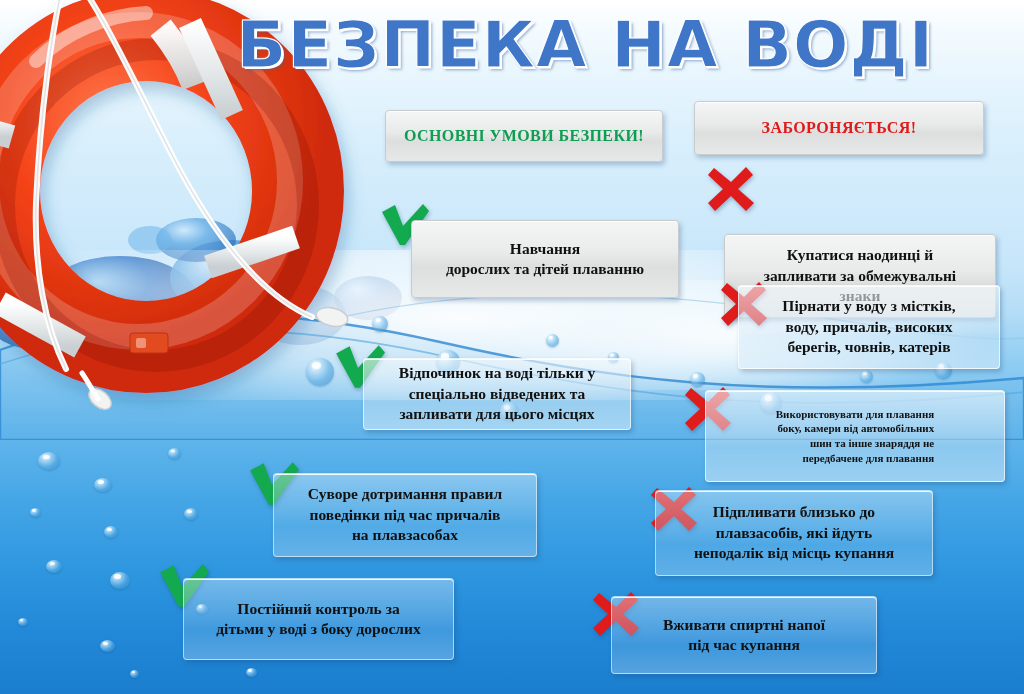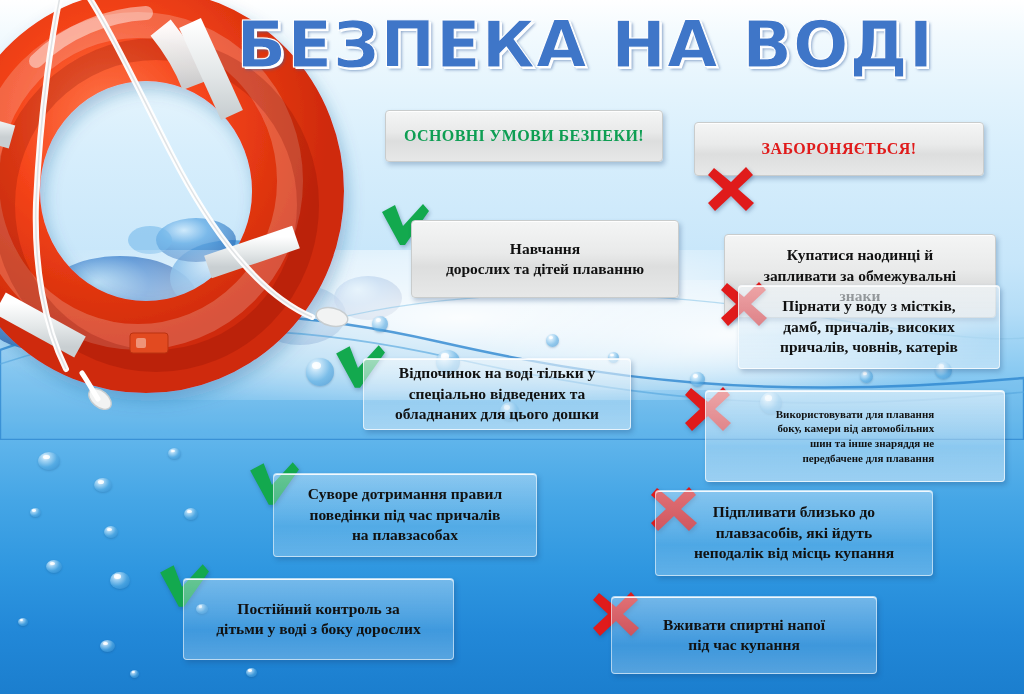--- a/index.html
+++ b/index.html
@@ -106,21 +106,21 @@
   .box.glass-deep{
     background:linear-gradient(180deg, rgba(226,241,252,.40) 0%, rgba(175,216,243,.32) 45%, rgba(140,198,236,.28) 64%, rgba(186,222,246,.36) 100%);
     border:1px solid rgba(255,255,255,.55);
   }
 
   .hdr{
     font-size:16px;letter-spacing:.4px;
     font-weight:bold;
   }
   .hdr-green{color:#0e9e53;}
-  .hdr-red{color:#e01b1b;margin-top:21px;}
+  .hdr-red{color:#e01b1b;}
 
   
   .mark{position:absolute;}
   .mark svg{display:block;filter:drop-shadow(1px 2px 2px rgba(20,60,110,.35));}
 
   .lines span{display:block;}
 </style>
 </head>
 <body>
 
@@ -271,21 +271,21 @@
 
   <div class="mark" style="left:332px;top:343px;width:54px;height:50px;">
     <svg viewBox="0 0 52 48" width="54" height="50">
       <polygon points="4,10 17,3 25,24 45,2 51,9 27,43 22,43" fill="#13a94e"></polygon>
     </svg>
   </div>
   <div class="box glass lines" style="left:363px;top:358px;width:268px;height:72px;">
     <div>
       <span>Відпочинок на воді тільки у</span>
       <span>спеціально відведених та</span>
-      <span>обладнаних для цього дошки</span>
+      <span>запливати для цього місцях</span>
     </div>
   </div>
 
   <div class="mark" style="left:246px;top:460px;width:54px;height:50px;">
     <svg viewBox="0 0 52 48" width="54" height="50">
       <polygon points="4,10 17,3 25,24 45,2 51,9 27,43 22,43" fill="#13a94e"></polygon>
     </svg>
   </div>
   <div class="box glass-deep lines" style="left:273px;top:473px;width:264px;height:84px;">
     <div>
@@ -321,22 +321,22 @@
   </div>
 
   <div class="mark" style="left:720px;top:281px;width:48px;height:46px;">
     <svg viewBox="0 0 48 46" width="48" height="46">
       <path d="M7,2 L1,9 L16,23 L1,37 L8,45 L24,30 L39,45 L47,37 L31,23 L46,9 L39,1 L24,16 Z" fill="#e01b1b"></path>
     </svg>
   </div>
   <div class="box glass lines" style="left:738px;top:285px;width:262px;height:84px;">
     <div>
       <span>Пірнати у воду з містків,</span>
-      <span>дамб, причалів, високих</span>
-      <span>причалів, човнів, катерів</span>
+      <span>воду, причалів, високих</span>
+      <span>берегів, човнів, катерів</span>
     </div>
   </div>
 
   <div class="mark" style="left:684px;top:386px;width:48px;height:46px;">
     <svg viewBox="0 0 48 46" width="48" height="46">
       <path d="M7,2 L1,9 L16,23 L1,37 L8,45 L24,30 L39,45 L47,37 L31,23 L46,9 L39,1 L24,16 Z" fill="#e01b1b"></path>
     </svg>
   </div>
   <div class="box glass lines" style="left:705px;top:390px;width:300px;height:92px;font-size:11px;text-align:right;">
     <div>

